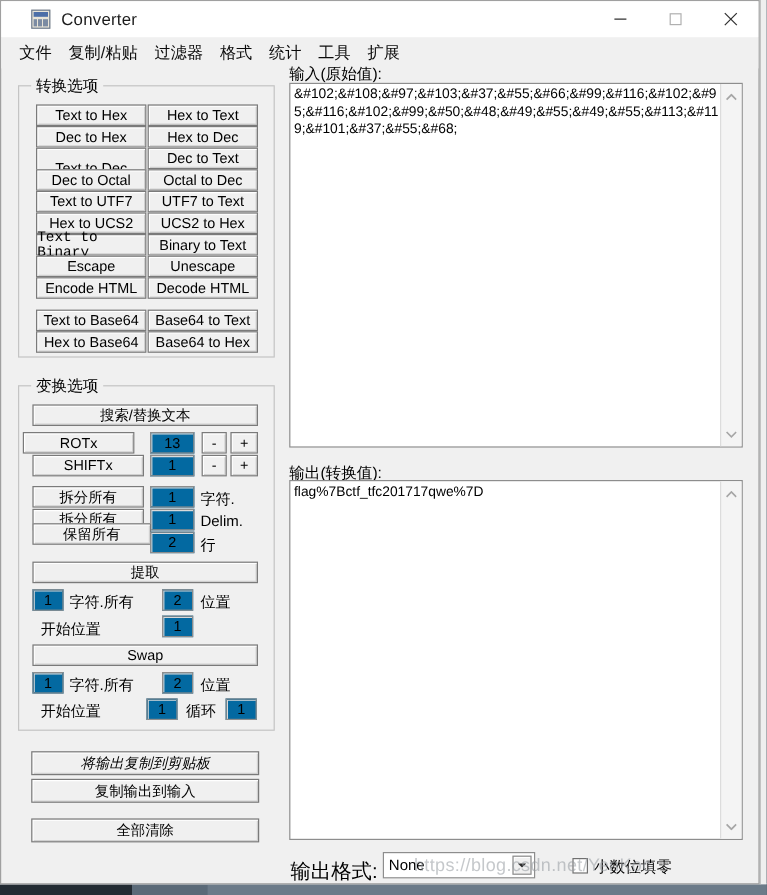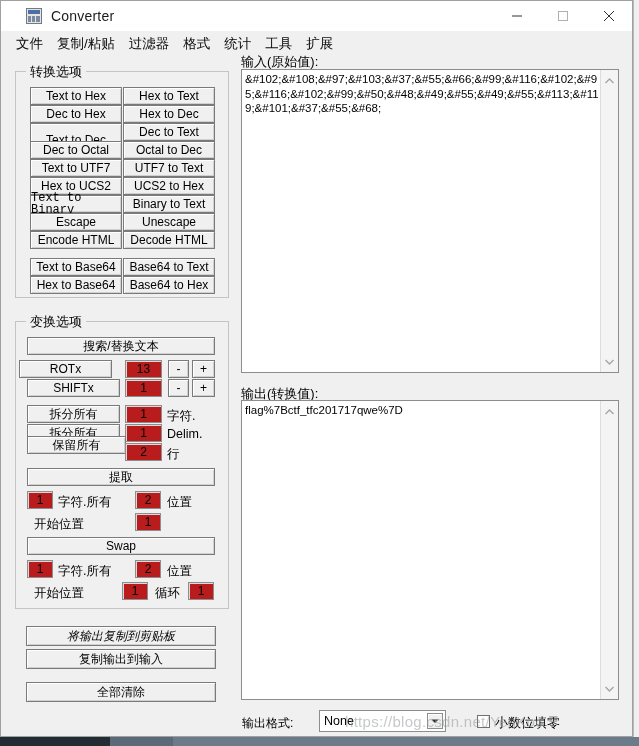--- a/index.html
+++ b/index.html
@@ -83,21 +83,21 @@
   
   .btn {
     background: #f0f0f0;
     border: 1px solid #7a7a7a;
     box-shadow: inset 1px 1px 0 #ffffff, inset -1px -1px 0 #d0d0d0;
     font-size: 12px; color: #000;
     display: flex; align-items: center; justify-content: center;
     box-sizing: border-box; line-height: 1;
   }
   .field {
-    background: #b91c1c;
+    background: #0369a1;
     border: 1px solid #8d8d8d;
     box-shadow: inset 1px 1px 0 #d9d9d9;
     font-size: 12px; color: #000;
     display: flex; align-items: center; justify-content: center;
     box-sizing: border-box;
   }
   .lbl { font-size: 12.5px; color: #000; white-space: nowrap; }
 
   .groupbox {
     position: absolute;
@@ -322,21 +322,21 @@
             </svg>
         </div>
         <div class="ta-arrow dn">
           <svg width="9" height="6" viewBox="0 0 9 6">
               <path d="M0.5 1 L4.5 5 L8.5 1" fill="none" stroke="#a6a6a6" stroke-width="1.4"></path>
             </svg>
         </div>
       </div>
     </div>
 
-    <div class="lbl" style="position:absolute;left:241px;top:714px;font-size:12px;">输出格式:</div>
+    <div class="lbl" style="position:absolute;left:241px;top:714px;font-size:17px;">输出格式:</div>
 
     <div class="combo" style="left:318px; top:709px; width:127px; height:22px;">
       <span class="combo-val">None</span>
       <span class="combo-arrow">
         <svg width="8" height="5" viewBox="0 0 8 5">
             <path d="M0.5 0.5 L4 4 L7.5 0.5 Z" fill="#2b2b2b"></path>
           </svg>
       </span>
     </div>
 

